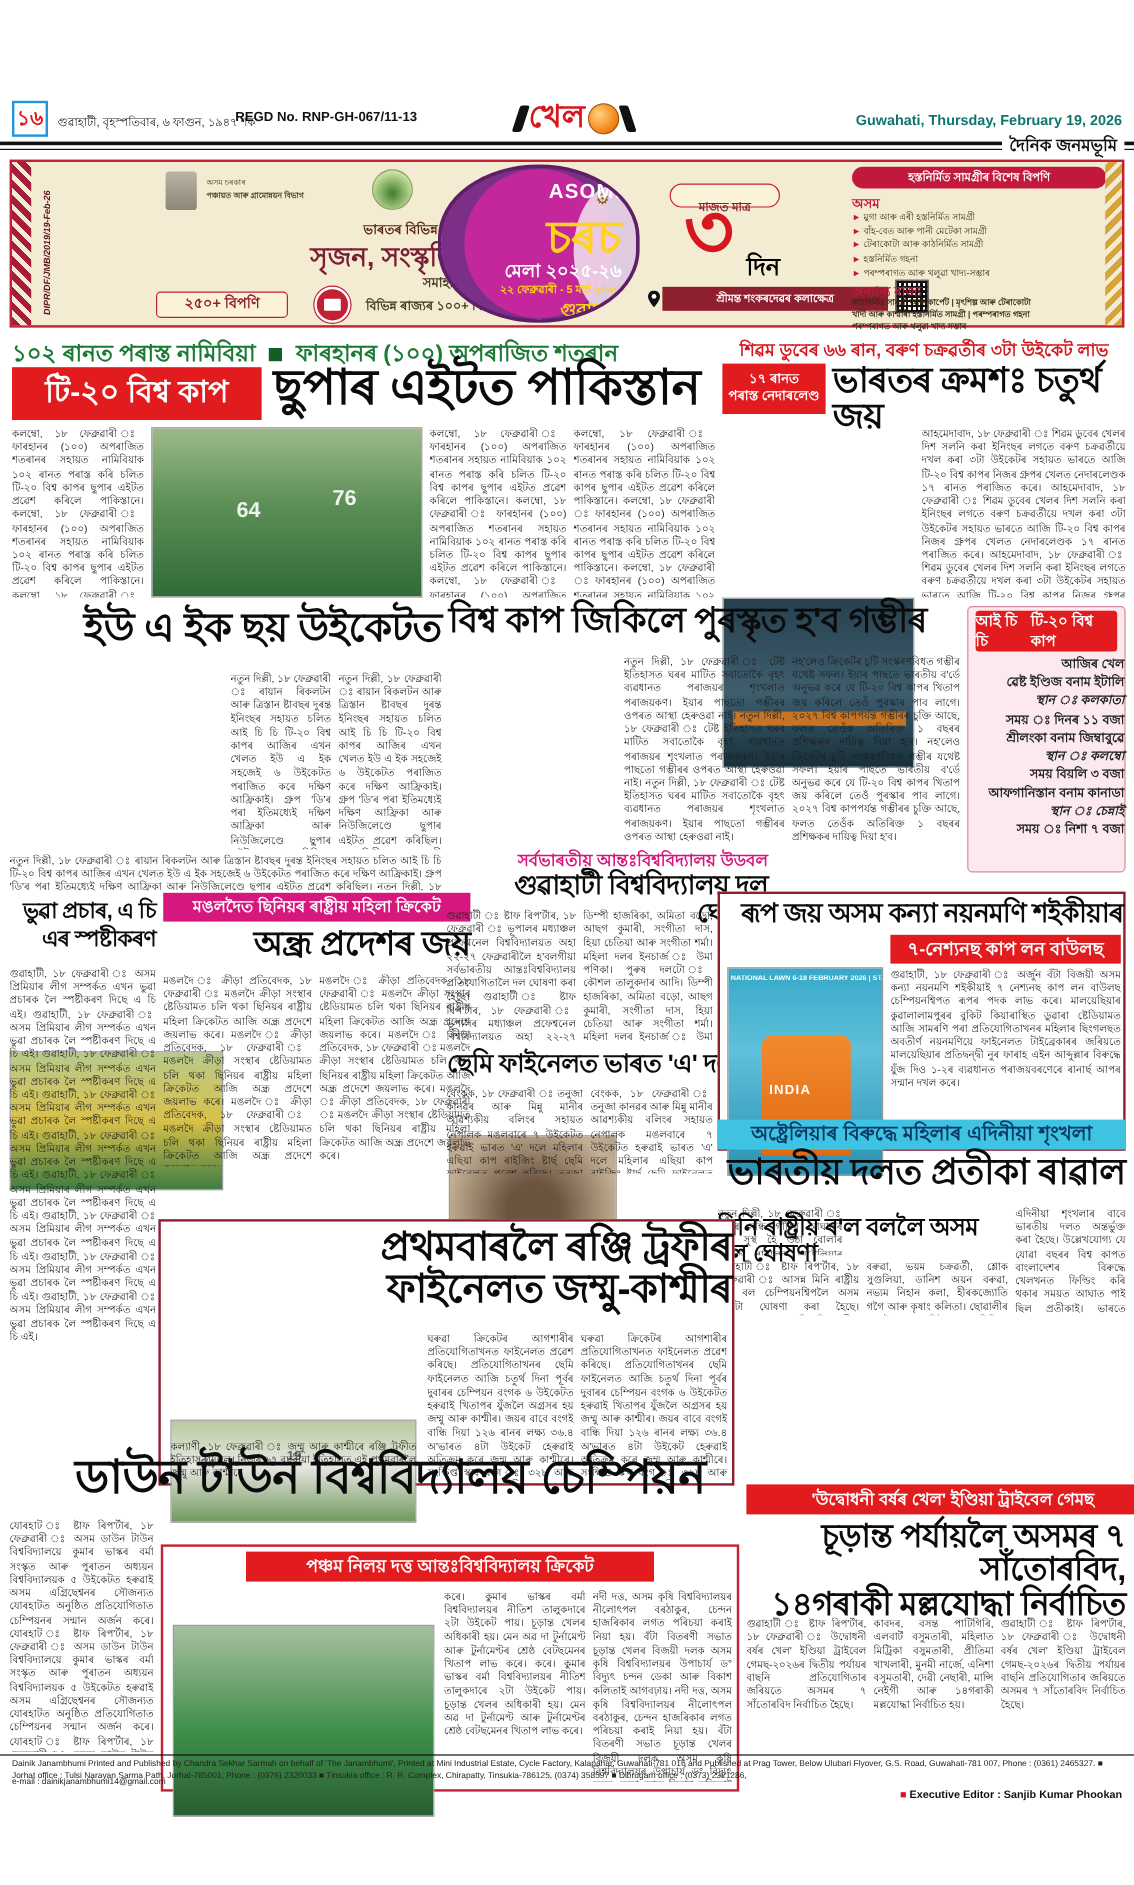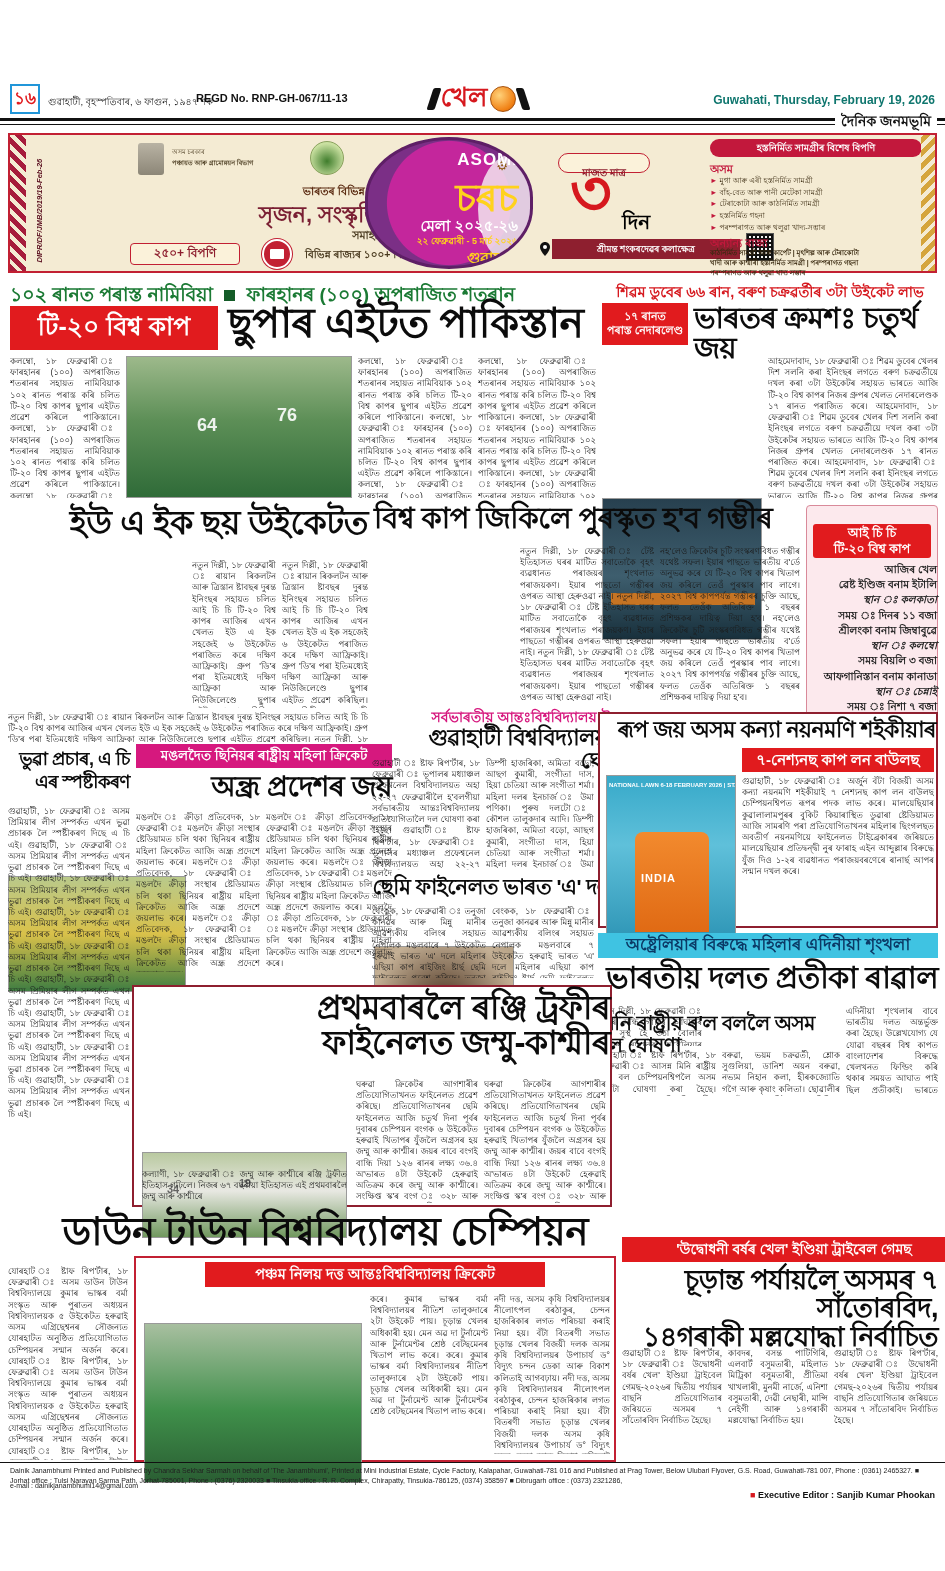--- a/index.html
+++ b/index.html
@@ -14,21 +14,21 @@
   .photo .jersey-no{position:absolute;color:#fff;font-weight:700;opacity:.9;}
   .rule{background:#111;}
   .kicker{color:#d6187e;font-weight:800;}
   .banner-band{color:#fff;font-weight:800;display:flex;align-items:center;justify-content:center;}
   .fx-line{font-size:10.5px;font-weight:700;color:#222;line-height:1.45;}
   .fx-venue{font-style:italic;font-weight:700;}
   .small-cap{font-size:7px;}
   .qr{background:
       repeating-linear-gradient(0deg,#111 0 2px,transparent 2px 4px),
       repeating-linear-gradient(90deg,#111 0 2px,#f5f5f5 2px 4px);}
-  .newsbox{border:2px solid #8e1f2f;}
+  .newsbox{border:2px solid #8e1f2f;margin-top:31px;}
 </style>
 </head>
 <body>
 
 <div id="canvas">
 
   <div class="abs" style="left:10px;top:84px;width:30px;height:30px;border:2px solid #2196d9;display:flex;align-items:center;justify-content:center;">
     <span style="color:#e11b1e;font-weight:800;font-size:17px;">১৬</span>
   </div>
   <div class="abs" style="left:48px;top:95px;font-size:9.5px;color:#222;">গুৱাহাটী, বৃহস্পতিবাৰ, ৬ ফাগুন, ১৯৪৭ শক</div>
@@ -159,21 +159,21 @@
   <div class="abs body-text" style="left:282px;top:560px;width:86px;height:148px;">নতুন দিল্লী, ১৮ ফেব্ৰুৱাৰী ঃ ৰায়ান ৰিকলটন আৰু ত্ৰিস্তান ষ্টাবছৰ দুৰন্ত ইনিংছৰ সহায়ত চলিত আই চি চি টি-২০ বিশ্ব কাপৰ আজিৰ এখন খেলত ইউ এ ইক সহজেই ৬ উইকেটত পৰাজিত কৰে দক্ষিণ আফ্ৰিকাই। গ্ৰুপ 'ডি'ৰ পৰা ইতিমধ্যেই দক্ষিণ আফ্ৰিকা আৰু নিউজিলেণ্ডে ছুপাৰ এইটত প্ৰৱেশ কৰিছিল। নতুন দিল্লী, ১৮ ফেব্ৰুৱাৰী ঃ ৰায়ান ৰিকলটন আৰু ত্ৰিস্তান ষ্টাবছৰ দুৰন্ত ইনিংছৰ সহায়ত চলিত আই চি চি টি-২০ বিশ্ব কাপৰ আজিৰ এখন খেলত ইউ এ ইক সহজেই ৬ উইকেটত পৰাজিত কৰে দক্ষিণ আফ্ৰিকাই। গ্ৰুপ 'ডি'ৰ পৰা ইতিমধ্যেই দক্ষিণ আফ্ৰিকা আৰু নিউজিলেণ্ডে ছুপাৰ এইটত প্ৰৱেশ কৰিছিল।</div>
   <div class="abs body-text" style="left:8px;top:712px;width:360px;height:30px;">নতুন দিল্লী, ১৮ ফেব্ৰুৱাৰী ঃ ৰায়ান ৰিকলটন আৰু ত্ৰিস্তান ষ্টাবছৰ দুৰন্ত ইনিংছৰ সহায়ত চলিত আই চি চি টি-২০ বিশ্ব কাপৰ আজিৰ এখন খেলত ইউ এ ইক সহজেই ৬ উইকেটত পৰাজিত কৰে দক্ষিণ আফ্ৰিকাই। গ্ৰুপ 'ডি'ৰ পৰা ইতিমধ্যেই দক্ষিণ আফ্ৰিকা আৰু নিউজিলেণ্ডে ছুপাৰ এইটত প্ৰৱেশ কৰিছিল। নতুন দিল্লী, ১৮ ফেব্ৰুৱাৰী ঃ ৰায়ান ৰিকলটন আৰু ত্ৰিস্তান ষ্টাবছৰ দুৰন্ত ইনিংছৰ সহায়ত চলিত আই চি চি টি-২০ বিশ্ব কাপৰ আজিৰ এখন খেলত ইউ এ ইক সহজেই ৬ উইকেটত পৰাজিত কৰে দক্ষিণ আফ্ৰিকাই। গ্ৰুপ 'ডি'ৰ পৰা ইতিমধ্যেই দক্ষিণ আফ্ৰিকা আৰু নিউজিলেণ্ডে ছুপাৰ এইটত প্ৰৱেশ কৰিছিল। নতুন দিল্লী, ১৮ ফেব্ৰুৱাৰী ঃ ৰায়ান ৰিকলটন আৰু ত্ৰিস্তান ষ্টাবছৰ দুৰন্ত ইনিংছৰ সহায়ত চলিত আই চি চি টি-২০ বিশ্ব কাপৰ আজিৰ এখন খেলত ইউ এ ইক সহজেই ৬ উইকেটত পৰাজিত কৰে দক্ষিণ আফ্ৰিকাই। গ্ৰুপ 'ডি'ৰ পৰা ইতিমধ্যেই দক্ষিণ আফ্ৰিকা আৰু নিউজিলেণ্ডে ছুপাৰ এইটত প্ৰৱেশ কৰিছিল।</div>
 
   <div class="abs headline" style="left:374px;top:503px;width:428px;font-size:29px;">বিশ্ব কাপ জিকিলে পুৰস্কৃত হ'ব গম্ভীৰ</div>
   <div class="abs" style="left:374px;top:712px;width:140px;font-size:9px;font-weight:800;color:#111;text-align:center;"></div>
   <div class="abs photo" style="left:374px;top:546px;width:140px;height:162px;background:radial-gradient(circle at 50% 38%,#6b5440 18%,#c4b095 60%,#a08a6c 100%);"></div>
   <div class="abs body-text" style="left:520px;top:546px;width:134px;height:162px;">নতুন দিল্লী, ১৮ ফেব্ৰুৱাৰী ঃ টেষ্ট ইতিহাসত ঘৰৰ মাটিত সবাতোকৈ বৃহৎ ব্যৱধানত পৰাজয়ৰ শৃংখলাত পৰাজয়কণ। ইয়াৰ পাছতো গম্ভীৰৰ ওপৰত আস্থা হেৰুওৱা নাই। নতুন দিল্লী, ১৮ ফেব্ৰুৱাৰী ঃ টেষ্ট ইতিহাসত ঘৰৰ মাটিত সবাতোকৈ বৃহৎ ব্যৱধানত পৰাজয়ৰ শৃংখলাত পৰাজয়কণ। ইয়াৰ পাছতো গম্ভীৰৰ ওপৰত আস্থা হেৰুওৱা নাই। নতুন দিল্লী, ১৮ ফেব্ৰুৱাৰী ঃ টেষ্ট ইতিহাসত ঘৰৰ মাটিত সবাতোকৈ বৃহৎ ব্যৱধানত পৰাজয়ৰ শৃংখলাত পৰাজয়কণ। ইয়াৰ পাছতো গম্ভীৰৰ ওপৰত আস্থা হেৰুওৱা নাই।</div>
   <div class="abs body-text" style="left:660px;top:546px;width:140px;height:162px;">নহ'লেও ক্ৰিকেটৰ চুটি সংস্কৰণবিধত গম্ভীৰ যথেষ্ট সফল। ইয়াৰ পাছতে ভাৰতীয় ব'ৰ্ডে অনুভৱ কৰে যে টি-২০ বিশ্ব কাপৰ খিতাপ জয় কৰিলে তেওঁ পুৰস্কাৰ পাব লাগে। ২০২৭ বিশ্ব কাপপৰ্যন্ত গম্ভীৰৰ চুক্তি আছে, ফলত তেওঁক অতিৰিক্ত ১ বছৰৰ প্ৰশিক্ষকৰ দায়িত্ব দিয়া হ'ব। নহ'লেও ক্ৰিকেটৰ চুটি সংস্কৰণবিধত গম্ভীৰ যথেষ্ট সফল। ইয়াৰ পাছতে ভাৰতীয় ব'ৰ্ডে অনুভৱ কৰে যে টি-২০ বিশ্ব কাপৰ খিতাপ জয় কৰিলে তেওঁ পুৰস্কাৰ পাব লাগে। ২০২৭ বিশ্ব কাপপৰ্যন্ত গম্ভীৰৰ চুক্তি আছে, ফলত তেওঁক অতিৰিক্ত ১ বছৰৰ প্ৰশিক্ষকৰ দায়িত্ব দিয়া হ'ব।</div>
 
   <div class="abs" style="left:806px;top:505px;width:132px;height:222px;background:#fce9ed;border:1px solid #d98a9a;border-radius:4px;">
-    <div class="red-tag" style="margin:18px auto 4px;width:118px;height:34px;flex-direction:column;font-size:12.5px;line-height:1.3;border-radius:3px;">
+    <div class="red-tag" style="margin:3px auto 4px;width:118px;height:34px;font-size:12.5px;line-height:1.3;border-radius:3px;">
       <span>আই চি চি</span>
       <span>টি-২০ বিশ্ব কাপ</span>
     </div>
     <div class="center fx-line">আজিৰ খেল</div>
     <div class="center fx-line">
       <div>ৱেষ্ট ইণ্ডিজ বনাম ইটালি</div>
       <div class="fx-venue">স্থান ঃ কলকাতা</div>
       <div>সময় ঃ দিনৰ ১১ বজা</div>
     </div>
     <div class="center fx-line">

